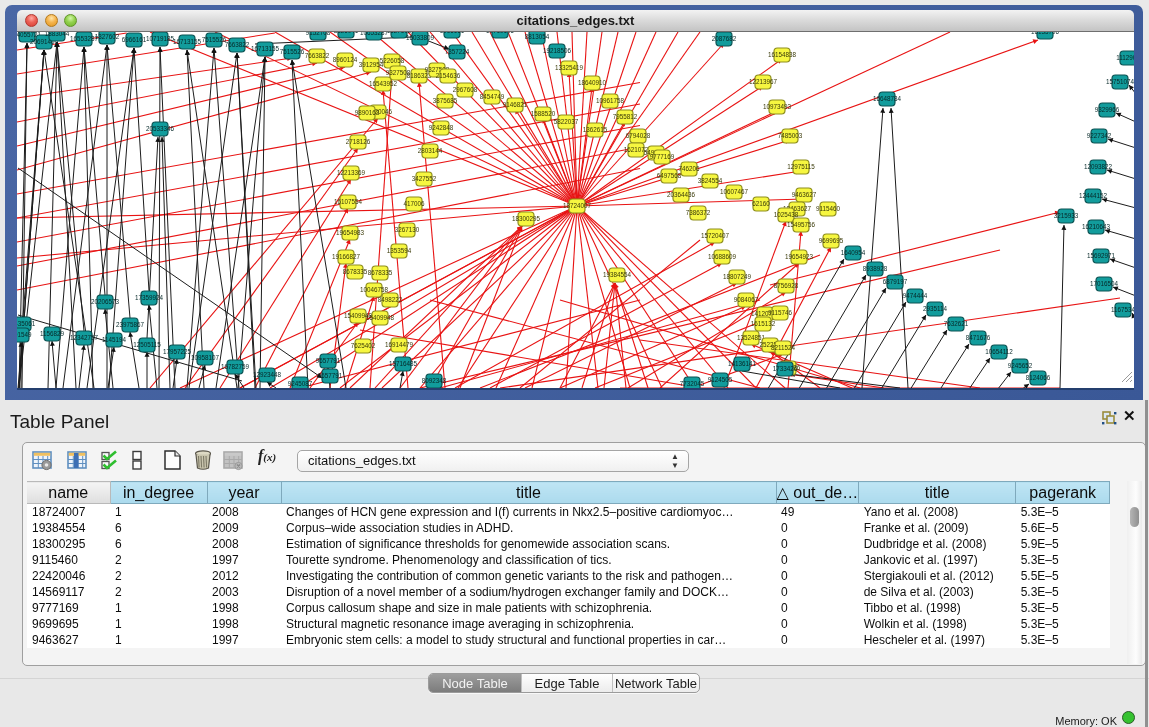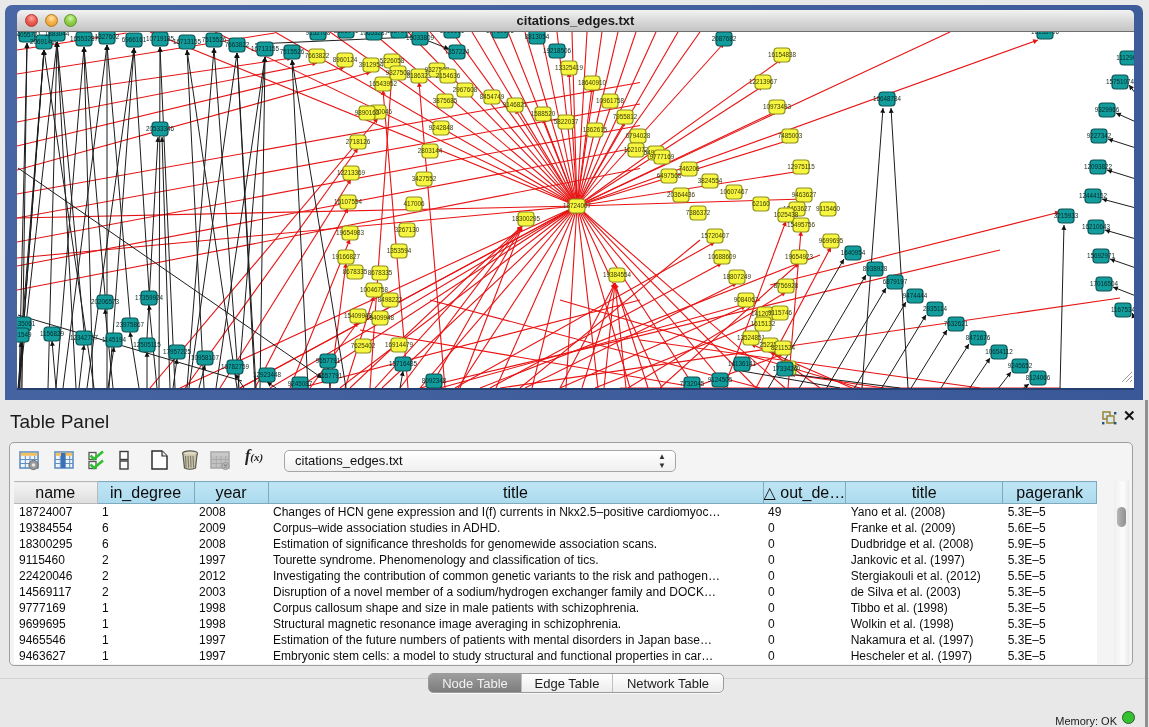--- a/index.html
+++ b/index.html
@@ -7,34 +7,34 @@
 .tbar{position:absolute;left:12px;top:5px;width:1117px;height:22px;border-radius:5px 5px 0 0;
  background:linear-gradient(#f3f3f3,#dcdcdc 45%,#c4c4c4);border-bottom:1px solid #6f6f6f;
  text-align:center;font-size:13px;font-weight:bold;color:#1a1a1a;line-height:22px}
 .tl{position:absolute;top:9px;width:13px;height:13px;border-radius:50%;}
 .tl.r{left:20px;background:radial-gradient(circle at 50% 30%,#ffa9a2,#ec6156 45%,#d43e33);border:1px solid #b33730}
 .tl.o{left:40px;background:radial-gradient(circle at 50% 30%,#ffe5a8,#f5b44e 45%,#e0961f);border:1px solid #b4791c}
 .tl.g{left:59px;background:radial-gradient(circle at 50% 30%,#d2f7a8,#93d14e 45%,#70b52a);border:1px solid #5f9427}
 .canvas{position:absolute;left:12px;top:27px;width:1117px;height:356px;background:#fff;overflow:hidden}
 .panel{position:absolute;left:0;top:400px;width:1149px;height:327px;background:#e8e8e8}
 .ptitle{position:absolute;left:10px;top:11px;font-size:19px;color:#1a1a1a}
-.inner{position:absolute;left:9px;top:42px;width:1124px;height:224px;background:#f4f4f4;
+.inner{position:absolute;left:22px;top:42px;width:1124px;height:224px;background:#f4f4f4;
  border:1px solid #9f9f9f;border-radius:5px;overflow:hidden}
 .combo{position:absolute;left:274px;top:7px;width:392px;height:22px;background:linear-gradient(#ffffff,#f0f0f0);
  border:1px solid #a5a5a5;border-radius:5px;font-size:13px;color:#111;line-height:20px;padding-left:10px}
 .combo .ar{position:absolute;right:9px;top:1px;font-size:8px;color:#333;line-height:9px}
 table.dt{position:absolute;left:4px;top:38px;border-collapse:collapse;table-layout:fixed;font-size:12px;color:#0c0c0c}
 table.dt th{height:22px;font-weight:normal;font-size:16px;background:linear-gradient(#bfe5f4,#abdaed);
  border-right:1px solid #7fa9bc;border-top:1px solid #7fa9bc;border-bottom:1px solid #7fa9bc;
  overflow:hidden;white-space:nowrap}
 table.dt th.first{background:linear-gradient(#f4f4f4,#dedede);border:1px solid #b9b9b9;border-left:none}
 table.dt td{height:16px;background:#fff;overflow:hidden;white-space:nowrap;padding:0 0 0 5px}
 .sb{position:absolute;right:3px;top:38px;width:15px;height:183px;background:linear-gradient(90deg,#efefef,#fdfdfd 60%,#eaeaea)}
 .sb .th{position:absolute;left:3px;top:26px;width:9px;height:20px;border-radius:5px;background:linear-gradient(90deg,#b5b5b5,#8f8f8f);}
-.tabs{position:absolute;left:428px;top:273px;width:296px;height:20px;border:1px solid #9b9b9b;border-radius:5px;
+.tabs{position:absolute;left:428px;top:273px;width:272px;height:20px;border:1px solid #9b9b9b;border-radius:5px;
  background:linear-gradient(#ffffff,#ececec);display:flex;font-size:13px;line-height:19px;text-align:center;color:#1c1c1c;
  box-shadow:0 1px 0 rgba(255,255,255,.7)}
 .tabs .t1{width:92px;background:linear-gradient(#9d9d9d,#7c7c7c);color:#f2f2f2;border-radius:4px 0 0 4px}
 .tabs .t2{width:92px;border-right:1px solid #c0c0c0;border-left:1px solid #c0c0c0}
 .tabs .t3{flex:1}
 .mem{position:absolute;right:32px;top:315px;font-size:11px;color:#1a1a1a}
 .memdot{position:absolute;right:14px;top:311px;width:13px;height:13px;border-radius:50%;background:#35c230;border:1.5px solid #2a5c28}
 .icon{position:absolute;top:6px}
 </style></head><body>
 <div class="win">
@@ -830,29 +830,20 @@
           <tr>
             <td>9699695</td>
             <td>1</td>
             <td>1998</td>
             <td>Structural magnetic resonance image averaging in schizophrenia.</td>
             <td>0</td>
             <td>Wolkin et al. (1998)</td>
             <td>5.3E–5</td>
           </tr>
           <tr>
-            <td>9465546</td>
-            <td>1</td>
-            <td>1997</td>
-            <td>Estimation of the future numbers of patients with mental disorders in Japan base…</td>
-            <td>0</td>
-            <td>Nakamura et al. (1997)</td>
-            <td>5.3E–5</td>
-          </tr>
-          <tr>
             <td>9463627</td>
             <td>1</td>
             <td>1997</td>
             <td>Embryonic stem cells: a model to study structural and functional properties in car…</td>
             <td>0</td>
             <td>Hescheler et al. (1997)</td>
             <td>5.3E–5</td>
           </tr>
         </tbody>
       </table>

